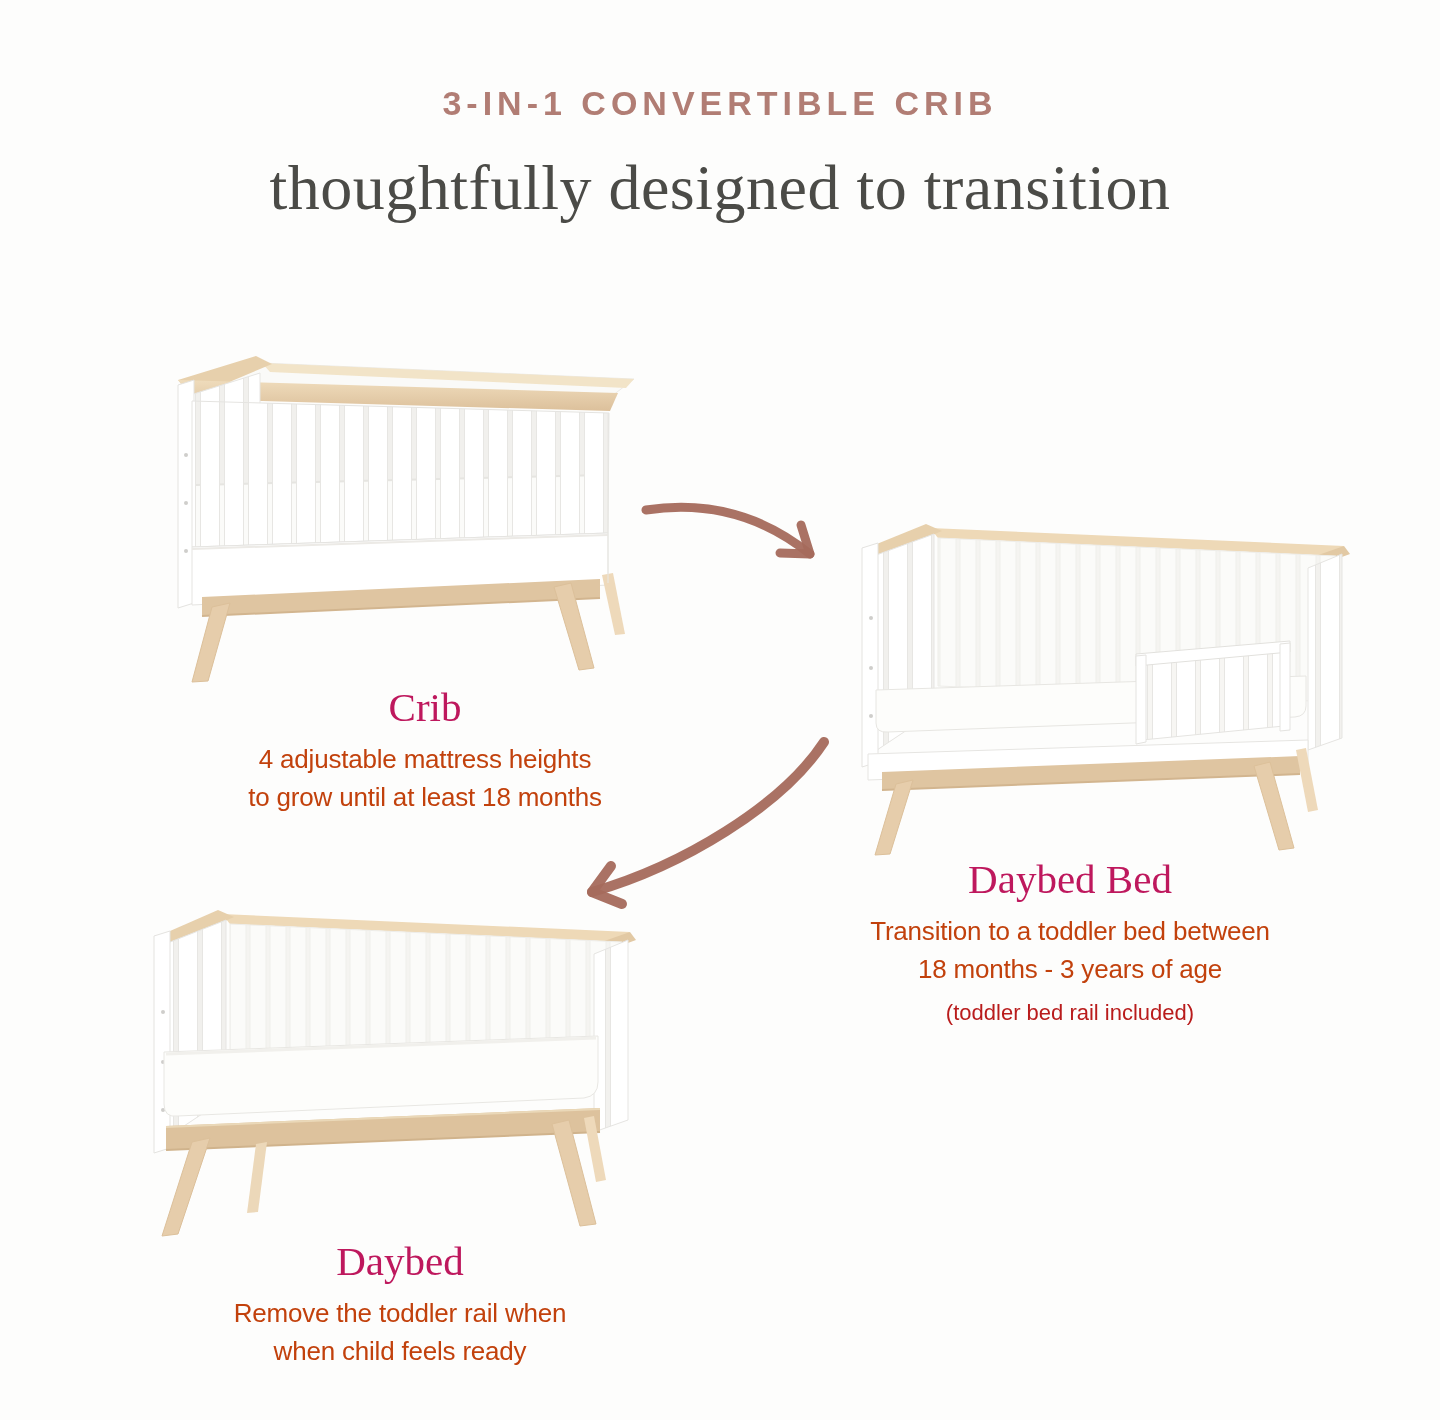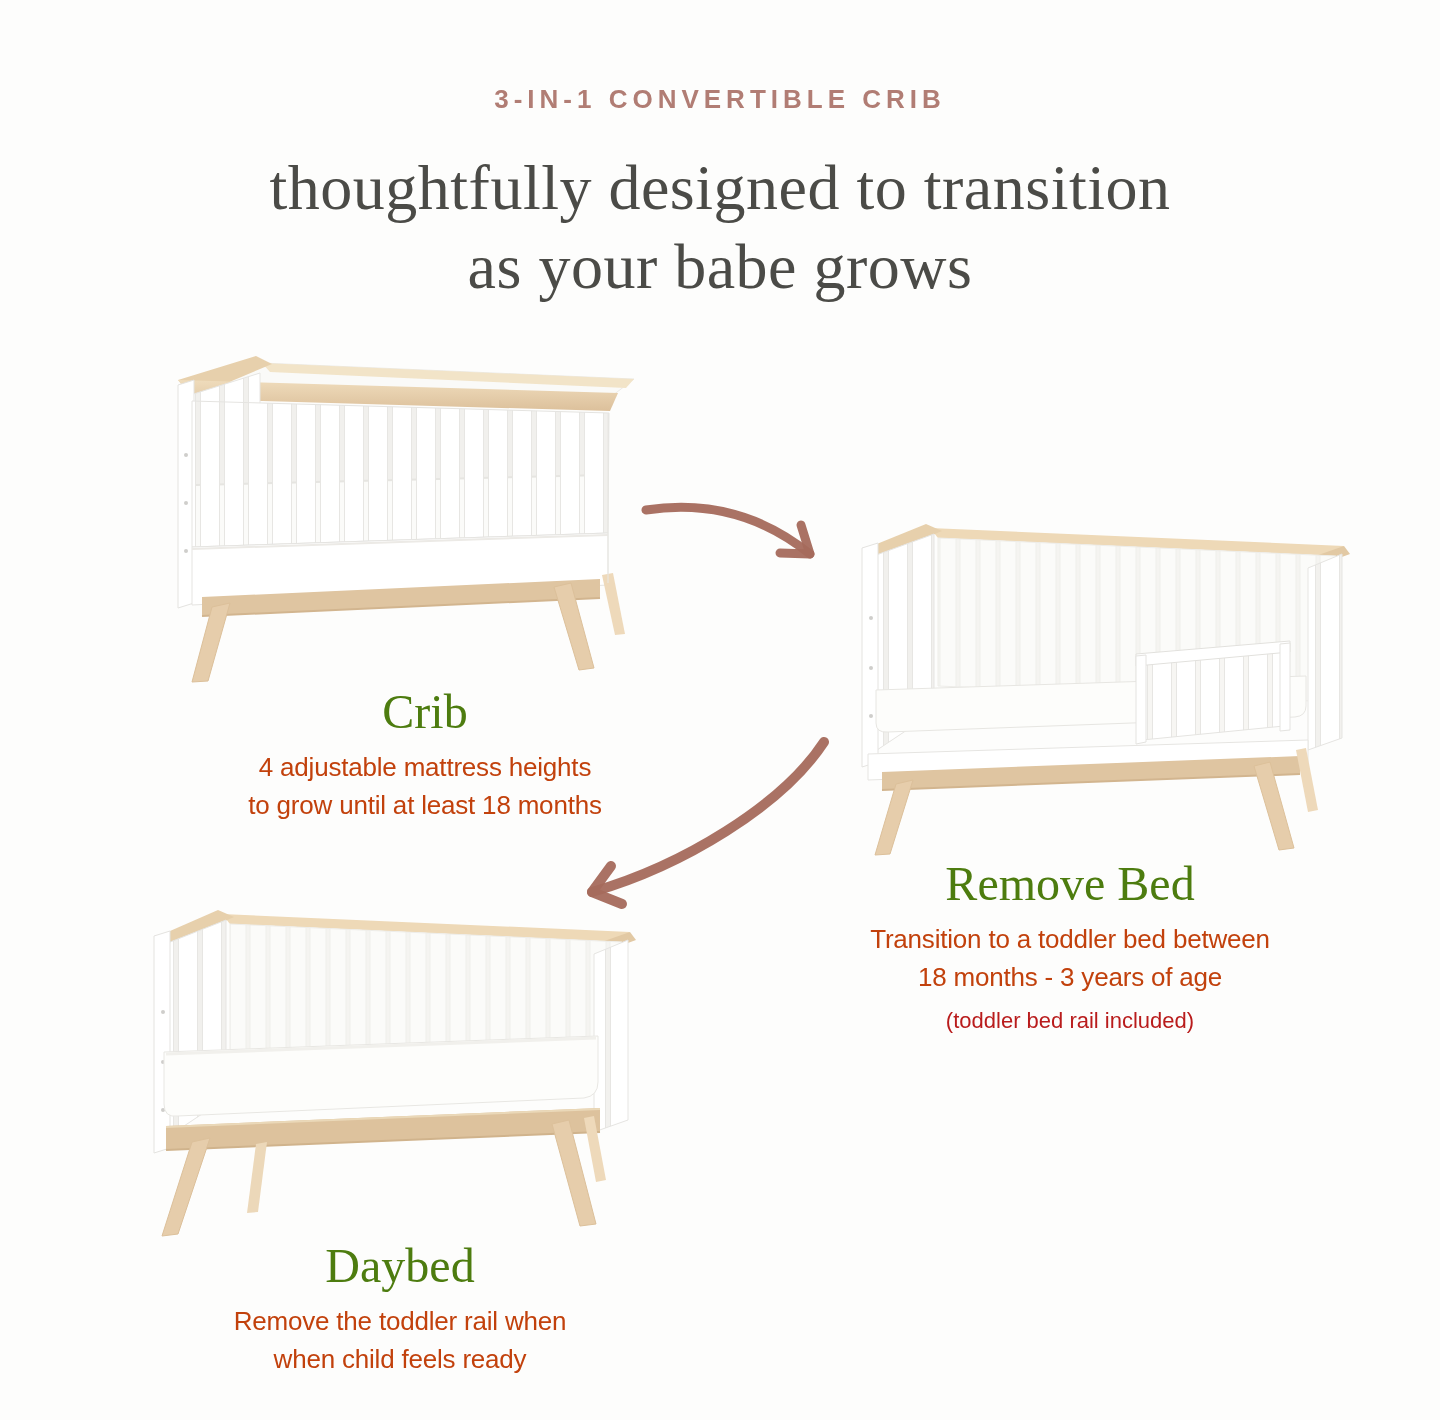--- a/index.html
+++ b/index.html
@@ -1,29 +1,29 @@
 <!DOCTYPE html>
 <html><head>
 <meta charset="utf-8">
 <style>
   html,body{margin:0;padding:0;background:#fff;}
   .canvas{position:relative;width:1440px;height:1420px;background:#fdfdfc;overflow:hidden;
           font-family:"Liberation Sans",sans-serif;}
   .eyebrow{position:absolute;top:84px;left:0;width:100%;text-align:center;
-           font-size:26px;font-weight:700;letter-spacing:5px;color:#b17d74;}
+           font-size:34px;font-weight:700;letter-spacing:5px;color:#b17d74;}
   .heading{position:absolute;top:148px;left:0;width:100%;margin:0;text-align:center;
            font-family:"Liberation Serif","DejaVu Serif",serif;font-weight:400;
            font-size:64px;line-height:1.24;color:#4b4b47;letter-spacing:0.5px;}
   .heading span{display:block;}
   .illus{position:absolute;}
   .illus svg{display:block;width:100%;height:100%;}
   .arrow{position:absolute;overflow:visible;}
   .caption{position:absolute;text-align:center;}
-  .stage-title{font-family:"Liberation Serif","DejaVu Serif",serif;font-size:48px;
-               line-height:1.15;color:#4d7c0f;margin-bottom:10px;text-align:center;}
+  .stage-title{font-family:"Liberation Serif","DejaVu Serif",serif;font-size:41px;
+               line-height:1.15;color:#be185d;margin-bottom:10px;text-align:center;}
   .stage-desc{font-size:26px;line-height:1.45;color:#c2410c;letter-spacing:-0.2px;}
   .dline{display:block;}
   .stage-note{font-size:22px;line-height:1.3;color:#b91c1c;margin-top:10px;}
   #cap-crib{left:125px;top:684px;width:600px;}
   #cap-toddler{left:790px;top:856px;width:560px;}
   #cap-daybed{left:100px;top:1238px;width:600px;}
   #illus-crib{left:150px;top:335px;width:515px;height:350px;}
   #illus-toddler{left:838px;top:498px;width:555px;height:360px;}
   #illus-daybed{left:128px;top:882px;width:560px;height:360px;}
   #arrow1{left:628px;top:468px;width:220px;height:120px;}
@@ -31,21 +31,20 @@
 </style>
 </head>
 <body>
 
 <div class="canvas">
 
   <div class="eyebrow">3-IN-1 CONVERTIBLE CRIB</div>
 
   <h1 class="heading">
     <span>thoughtfully designed to transition</span>
-    <span>as your babe grows</span>
   </h1>
 
   <div class="illus" id="illus-crib">
     <svg viewBox="0 0 515 350">
       <defs>
         <pattern id="slatF" width="24" height="400" patternUnits="userSpaceOnUse">
           <rect x="2.5" y="-5" width="19" height="410" fill="#ffffff" stroke="#e7e6e3" stroke-width="1"></rect>
         </pattern>
         <pattern id="slatB" width="20" height="400" patternUnits="userSpaceOnUse">
           <rect x="2" y="-5" width="16" height="410" fill="#fbfbf9" stroke="#f0efec" stroke-width="1"></rect>
@@ -150,21 +149,21 @@
 
   <div class="caption" id="cap-crib">
     <div class="stage-title">Crib</div>
     <div class="stage-desc">
       <span class="dline">4 adjustable mattress heights</span>
       <span class="dline">to grow until at least 18 months</span>
     </div>
   </div>
 
   <div class="caption" id="cap-toddler">
-    <div class="stage-title">Remove Bed</div>
+    <div class="stage-title">Daybed Bed</div>
     <div class="stage-desc">
       <span class="dline">Transition to a toddler bed between</span>
       <span class="dline">18 months - 3 years of age</span>
     </div>
     <div class="stage-note">(toddler bed rail included)</div>
   </div>
 
   <div class="caption" id="cap-daybed">
     <div class="stage-title">Daybed</div>
     <div class="stage-desc">

